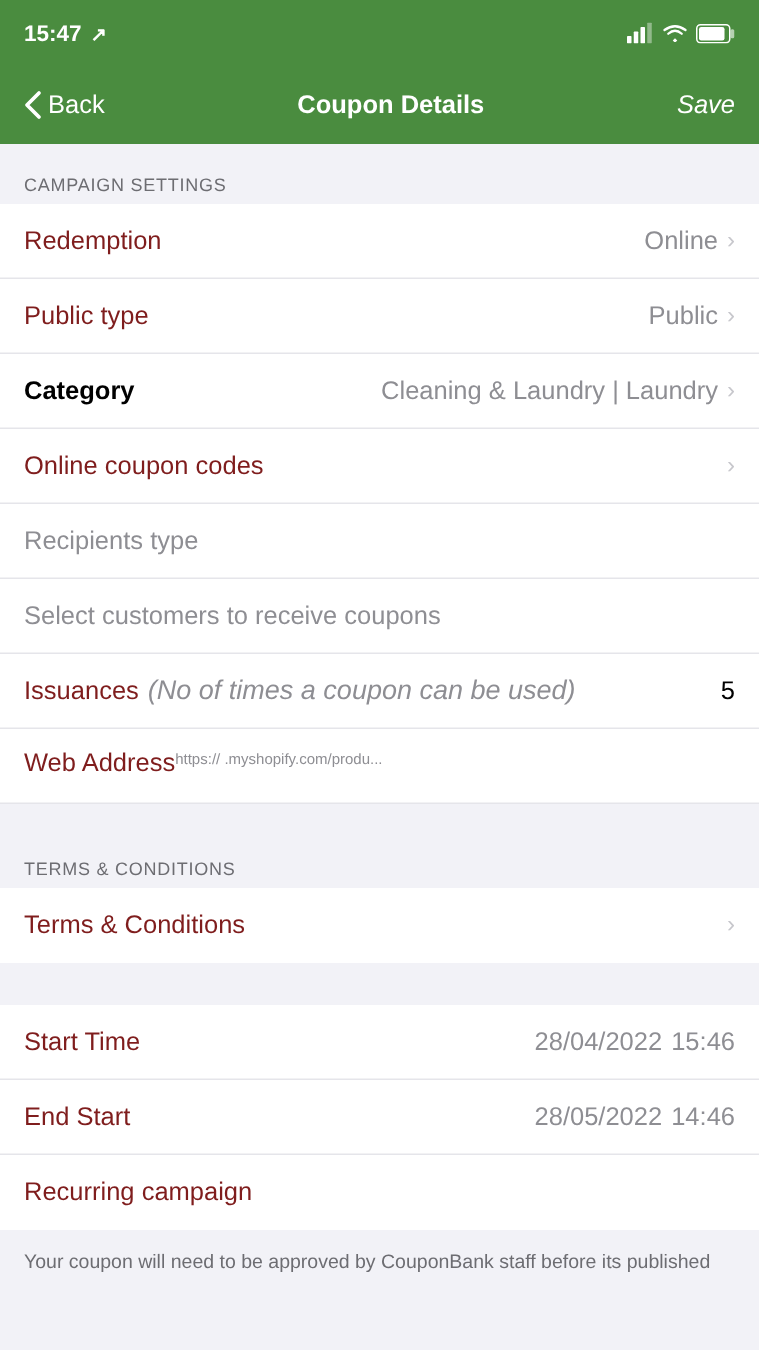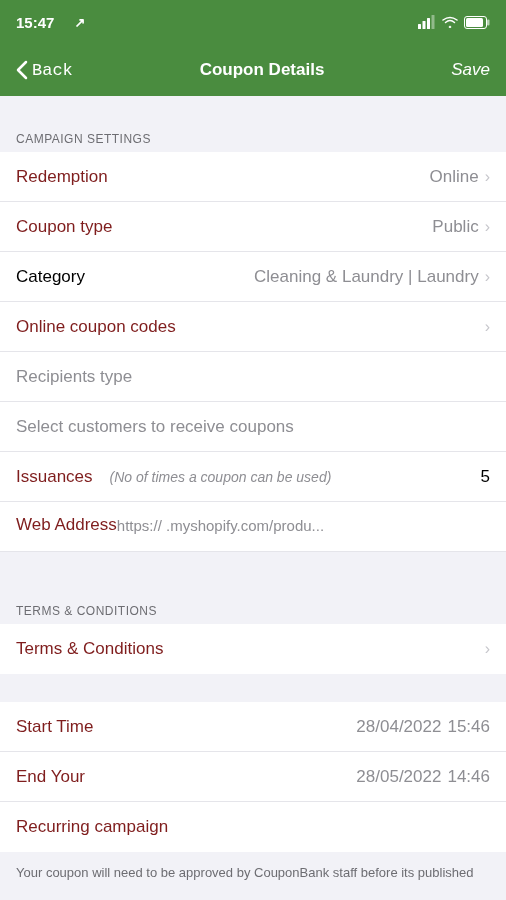--- a/index.html
+++ b/index.html
@@ -21,21 +21,21 @@
       display: flex;
       align-items: center;
       justify-content: space-between;
       padding: 0 16px;
       font-size: 15px;
       font-weight: 600;
     }
     .status-bar-left {
       display: flex;
       align-items: center;
-      gap: 18px;
+      gap: 4px;
     }
     .status-bar-right {
       display: flex;
       align-items: center;
       gap: 6px;
     }
 
     
     .nav-bar {
       background: #4a8c3f;
@@ -46,21 +46,20 @@
       justify-content: space-between;
       padding: 0 16px;
     }
     .nav-back {
       display: flex;
       align-items: center;
       gap: 4px;
       color: white;
       font-size: 17px;
       cursor: pointer;
-      font-family: Liberation Mono, monospace;
     }
     .nav-back svg {
       width: 12px;
       height: 20px;
     }
     .nav-title {
       font-size: 17px;
       font-weight: 600;
       color: white;
     }
@@ -78,21 +77,20 @@
 
     
     .section-header {
       background: #f2f2f7;
       padding: 8px 16px 6px 16px;
       font-size: 12px;
       color: #6d6d72;
       text-transform: uppercase;
       letter-spacing: 0.5px;
       font-weight: 400;
-      margin-top: 16px;
     }
 
     
     .settings-group {
       background: white;
       margin-bottom: 0;
     }
 
     .settings-row {
       display: flex;
@@ -108,21 +106,21 @@
 
     .row-label {
       font-size: 17px;
       color: #7f1d1d;
       font-weight: 400;
     }
     .row-label.muted {
       color: #8e8e93;
     }
     .row-label.small-info {
-      font-size: 14px;
+      font-size: 18px;
       color: #8e8e93;
       font-style: italic;
       font-weight: 400;
     }
 
     .row-right {
       display: flex;
       align-items: center;
       gap: 6px;
       color: #8e8e93;
@@ -137,37 +135,37 @@
       font-size: 16px;
     }
 
     .web-address-row {
       display: flex;
       padding: 13px 16px;
       border-bottom: 1px solid #e5e5ea;
       min-height: 50px;
     }
     .web-address-url {
-      font-size: 15px;
+      font-size: 10px;
       color: #8e8e93;
       margin-top: 2px;
     }
 
     .issuances-row {
       display: flex;
       align-items: center;
       justify-content: space-between;
       padding: 13px 16px;
       border-bottom: 1px solid #e5e5ea;
       min-height: 50px;
     }
     .issuances-left {
       display: flex;
       align-items: baseline;
-      gap: 17px;
+      gap: 6px;
     }
     .issuances-count {
       font-size: 17px;
       color: #000;
     }
 
     .section-spacer {
       height: 28px;
       background: #f2f2f7;
     }
@@ -178,21 +176,21 @@
       padding: 12px 16px;
       font-size: 13px;
       color: #6d6d72;
       line-height: 1.4;
     }
 
     
     .category-label {
       font-size: 17px;
       color: #000;
-      font-weight: 400;
+      font-weight: 700;
     }
     .category-value {
       color: #8e8e93;
       font-size: 17px;
     }
   </style>
 </head>
 <body>
 
 <div class="status-bar">
@@ -242,21 +240,21 @@
 
     <div class="settings-row">
       <span class="row-label">Redemption</span>
       <div class="row-right">
         <span class="row-value">Online</span>
         <span class="chevron">›</span>
       </div>
     </div>
 
     <div class="settings-row">
-      <span class="row-label">Coupon type</span>
+      <span class="row-label">Public type</span>
       <div class="row-right">
         <span class="row-value">Public</span>
         <span class="chevron">›</span>
       </div>
     </div>
 
     <div class="settings-row">
       <span class="category-label">Category</span>
       <div class="row-right">
         <span class="category-value">Cleaning &amp; Laundry | Laundry</span>
@@ -311,21 +309,21 @@
 
     <div class="settings-row">
       <span class="row-label">Start Time</span>
       <div class="row-right">
         <span class="row-value">28/04/2022</span>
         <span class="row-value">15:46</span>
       </div>
     </div>
 
     <div class="settings-row">
-      <span class="row-label">End Your</span>
+      <span class="row-label">End Start</span>
       <div class="row-right">
         <span class="row-value">28/05/2022</span>
         <span class="row-value">14:46</span>
       </div>
     </div>
 
     <div class="settings-row" style="border-bottom: none; align-items: center;">
       <span class="row-label">Recurring campaign</span>
     </div>
   </div>

